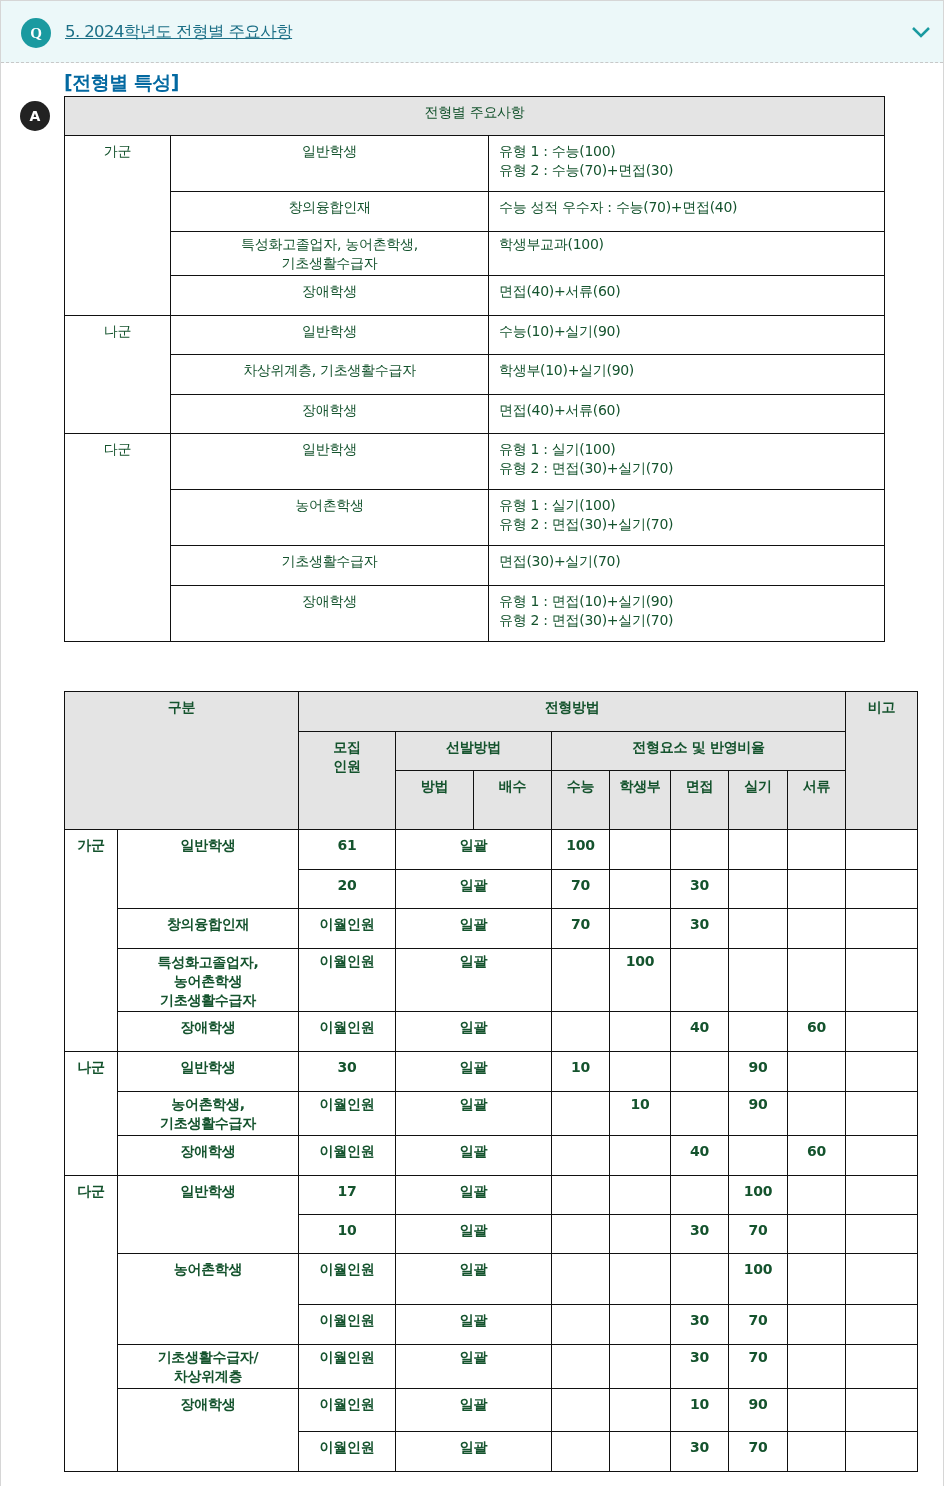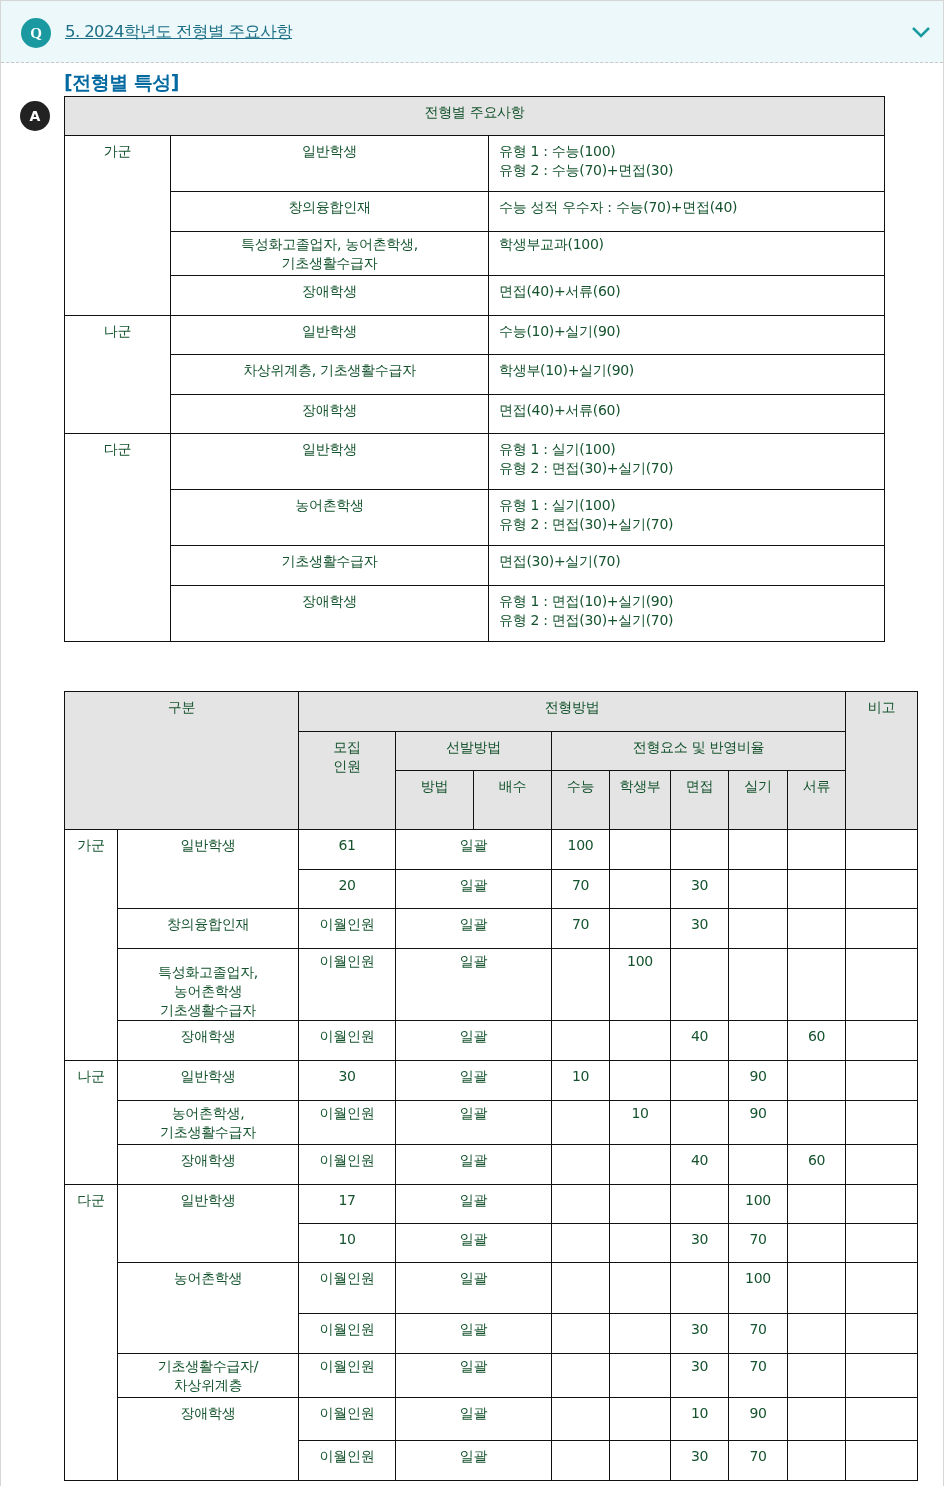--- a/index.html
+++ b/index.html
@@ -16,21 +16,21 @@
             letter-spacing:-0.6px; cursor:pointer; font-weight:500; }
   .chev { position:absolute; left:906px; top:22px; width:28px; height:20px; cursor:pointer; }
   .aicon { position:absolute; left:20px; top:101px; width:30px; height:30px; border-radius:50%;
            background:#222; color:#fff; font-weight:bold; font-size:14px; text-align:center; line-height:30px; }
   .sec-title { position:absolute; left:64px; font-size:19px; font-weight:bold; color:#0369a1; letter-spacing:-0.5px; }
   table { position:absolute; border-collapse:collapse; table-layout:fixed; font-size:14px; color:#14532d; letter-spacing:-0.3px; }
   td { border:1px solid #111; vertical-align:top; padding:6px 8px 0 8px; text-align:center; line-height:19px; }
   td.hd { background:#e4e4e4; }
   td.left { text-align:left; padding-left:10px; }
   #t1 { left:64px; top:96px; width:821px; }
-  #t2 { left:64px; top:691px; width:854px; }
+  #t2 { left:64px; top:691px; width:854px;font-weight:bold; }
   #t2 td { padding:6px 2px 0 2px; }
 </style>
 </head>
 <body>
 
 <div class="frame"></div>
 
 <div class="qbar">
   <div class="qicon">Q</div>
   <div class="qtitle">5. 2024학년도 전형별 주요사항</div>
@@ -188,21 +188,21 @@
       <td>이월인원</td>
       <td colspan="2">일괄</td>
       <td>70</td>
       <td></td>
       <td>30</td>
       <td></td>
       <td></td>
       <td></td>
     </tr>
     <tr style="height:63px">
-      <td style="padding-top:14px">
+      <td style="padding-top:4px">
           <div>특성화고졸업자,</div>
           <div>농어촌학생</div>
           <div>기초생활수급자</div>
         </td>
       <td style="padding-top:3px">이월인원</td>
       <td colspan="2" style="padding-top:3px">일괄</td>
       <td></td>
       <td style="padding-top:3px">100</td>
       <td></td>
       <td></td>

